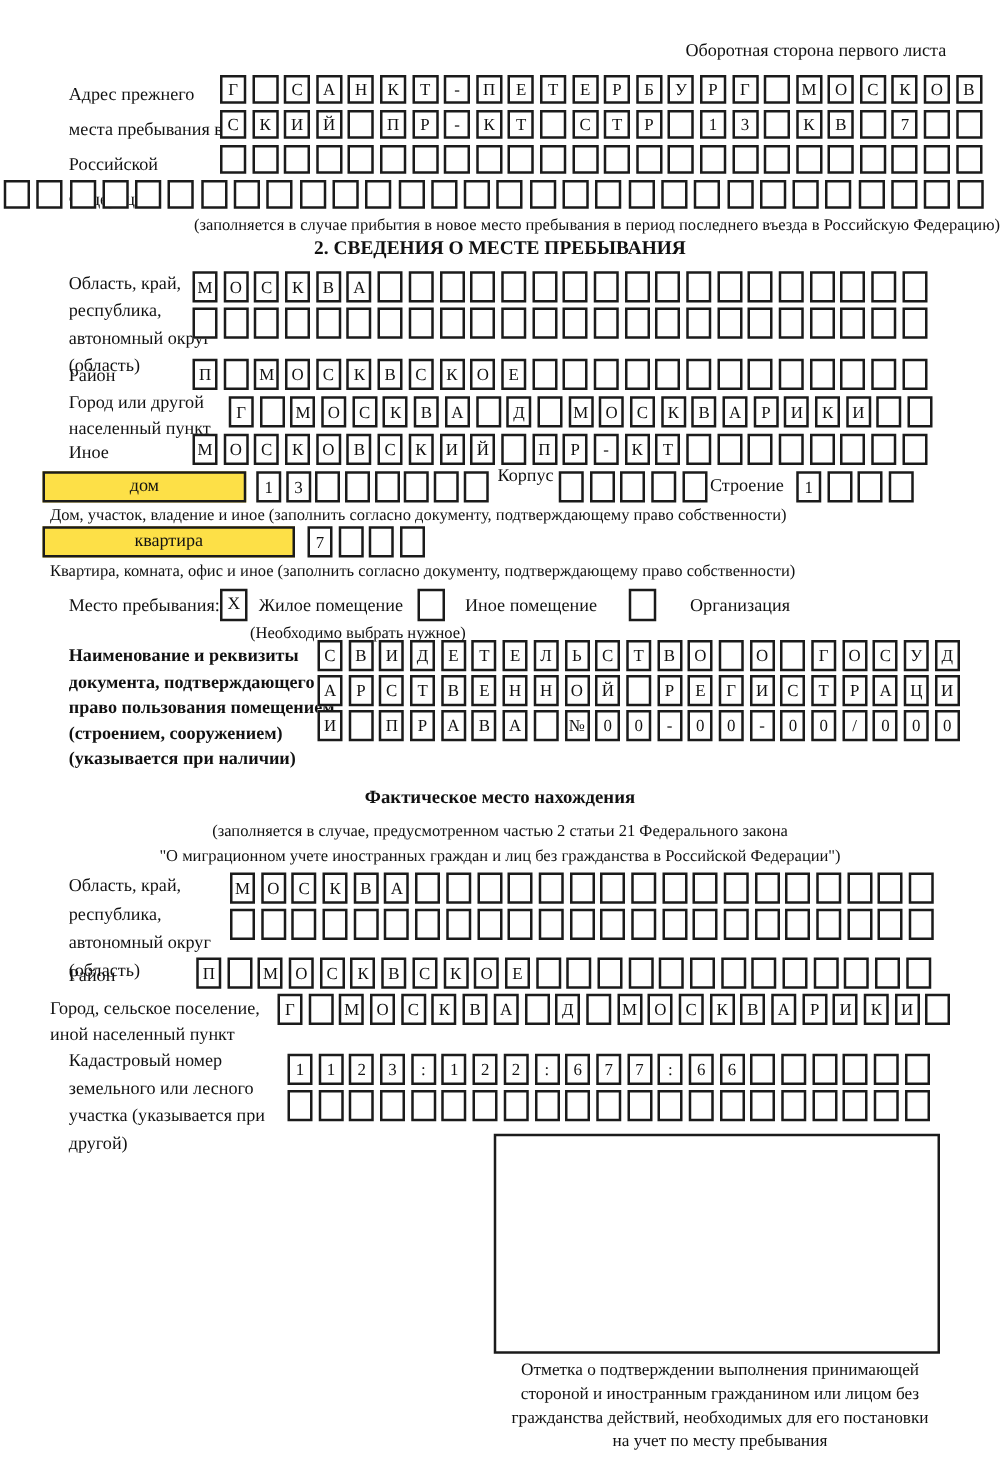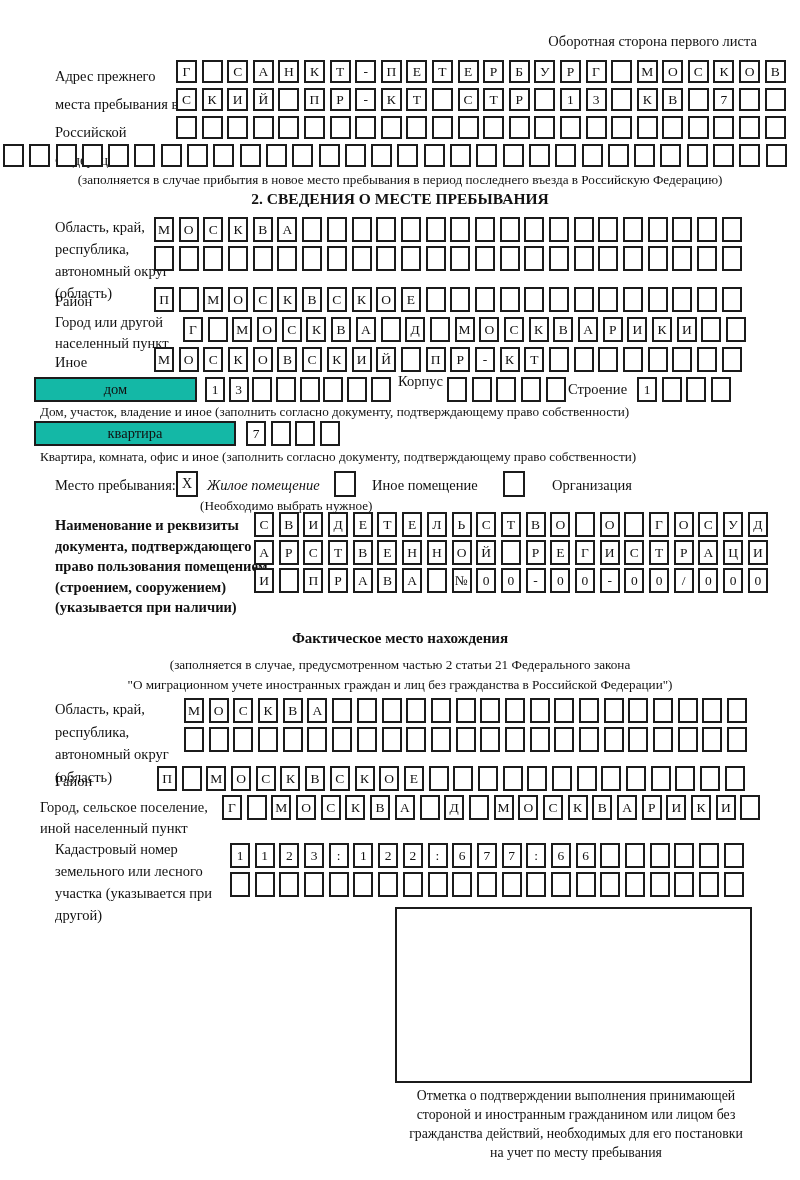--- a/index.html
+++ b/index.html
@@ -11,21 +11,21 @@
   .title{font-weight:bold;font-size:15.5px;}
   .center{left:0;width:800px;text-align:center;}
   .row{display:flex;}
   .cell{box-sizing:border-box;border:2px solid #1b1b1b;background:#fff;
         display:flex;align-items:center;justify-content:center;
         font-size:13.5px;line-height:1;}
   .g-addr{gap:4.6px}.g-addr .cell{width:21px;height:23px;}
   .g-full{gap:5.3px}.g-full .cell{width:21px;height:23px;}
   .g-std{gap:4.7px}.g-std .cell{width:20px;height:25px;}
   .g-house{gap:3.7px}.g-house .cell{width:20px;height:25px;}
-  .wbox{box-sizing:border-box;border:2px solid #1b1b1b;height:25px;background:#14b8a6;
+  .wbox{box-sizing:border-box;border:2px solid #1b1b1b;height:25px;background:#fde047;
         display:flex;align-items:center;justify-content:center;font-size:14.5px;}
   .checkbox{box-sizing:border-box;border:2px solid #1b1b1b;width:22px;height:26px;background:#fff;
         display:flex;align-items:center;justify-content:center;font-size:14px;}
   .markbox{box-sizing:border-box;border:2.5px solid #1b1b1b;background:#fff;}
   .capline{font-size:13.8px;line-height:18.8px;text-align:center;}
 </style>
 </head>
 <body>
 
 <div class="page">
@@ -136,21 +136,21 @@
       <div class="cell"></div>
       <div class="cell"></div>
       <div class="cell"></div>
       <div class="cell"></div>
       <div class="cell"></div>
       <div class="cell"></div>
       <div class="cell"></div>
       <div class="cell"></div>
       <div class="cell"></div>
     </div>
-  <div class="abs note center" style="top:171px;">(заполняется в случае прибытия в новое место пребывания в период последнего въезда в Российскую Федерацию)</div>
+  <div class="abs note center" style="top:171px;text-align:right;">(заполняется в случае прибытия в новое место пребывания в период последнего въезда в Российскую Федерацию)</div>
 
   <div class="abs title center" style="top:190px;">2. СВЕДЕНИЯ О МЕСТЕ ПРЕБЫВАНИЯ</div>
 
   <div class="abs label" style="left:55px;top:216px;width:120px;">Область, край, республика, автономный округ (область)</div>
   <div class="abs row g-std" style="left:154px;top:217px;">
       <div class="cell">М</div>
       <div class="cell">О</div>
       <div class="cell">С</div>
       <div class="cell">К</div>
       <div class="cell">В</div>
@@ -316,21 +316,21 @@
   <div class="abs row g-std" style="left:246px;top:421px;">
       <div class="cell">7</div>
       <div class="cell"></div>
       <div class="cell"></div>
       <div class="cell"></div>
     </div>
   <div class="abs note" style="left:40px;top:448px;">Квартира, комната, офис и иное (заполнить согласно документу, подтверждающему право собственности)</div>
 
   <div class="abs label" style="left:55px;top:474px;">Место пребывания:</div>
   <div class="abs checkbox" style="left:176px;top:471px;">X</div>
-  <div class="abs label" style="left:207px;top:474px;font-style:italic;">Жилое помещение</div>
+  <div class="abs label" style="left:207px;top:474px;">Жилое помещение</div>
   <div class="abs checkbox" style="left:334px;top:471px;"></div>
   <div class="abs label" style="left:372px;top:474px;">Иное помещение</div>
   <div class="abs checkbox" style="left:503px;top:471px;"></div>
   <div class="abs label" style="left:552px;top:474px;">Организация</div>
   <div class="abs note" style="left:200px;top:497px;">(Необходимо выбрать нужное)</div>
 
   <div class="abs label" style="left:55px;top:515px;width:225px;line-height:20.5px;font-weight:bold;">Наименование и реквизиты документа, подтверждающего право пользования помещением (строением, сооружением) (указывается при наличии)</div>
   <div class="abs row g-std" style="left:254px;top:512px;">
       <div class="cell">С</div>
       <div class="cell">В</div>

